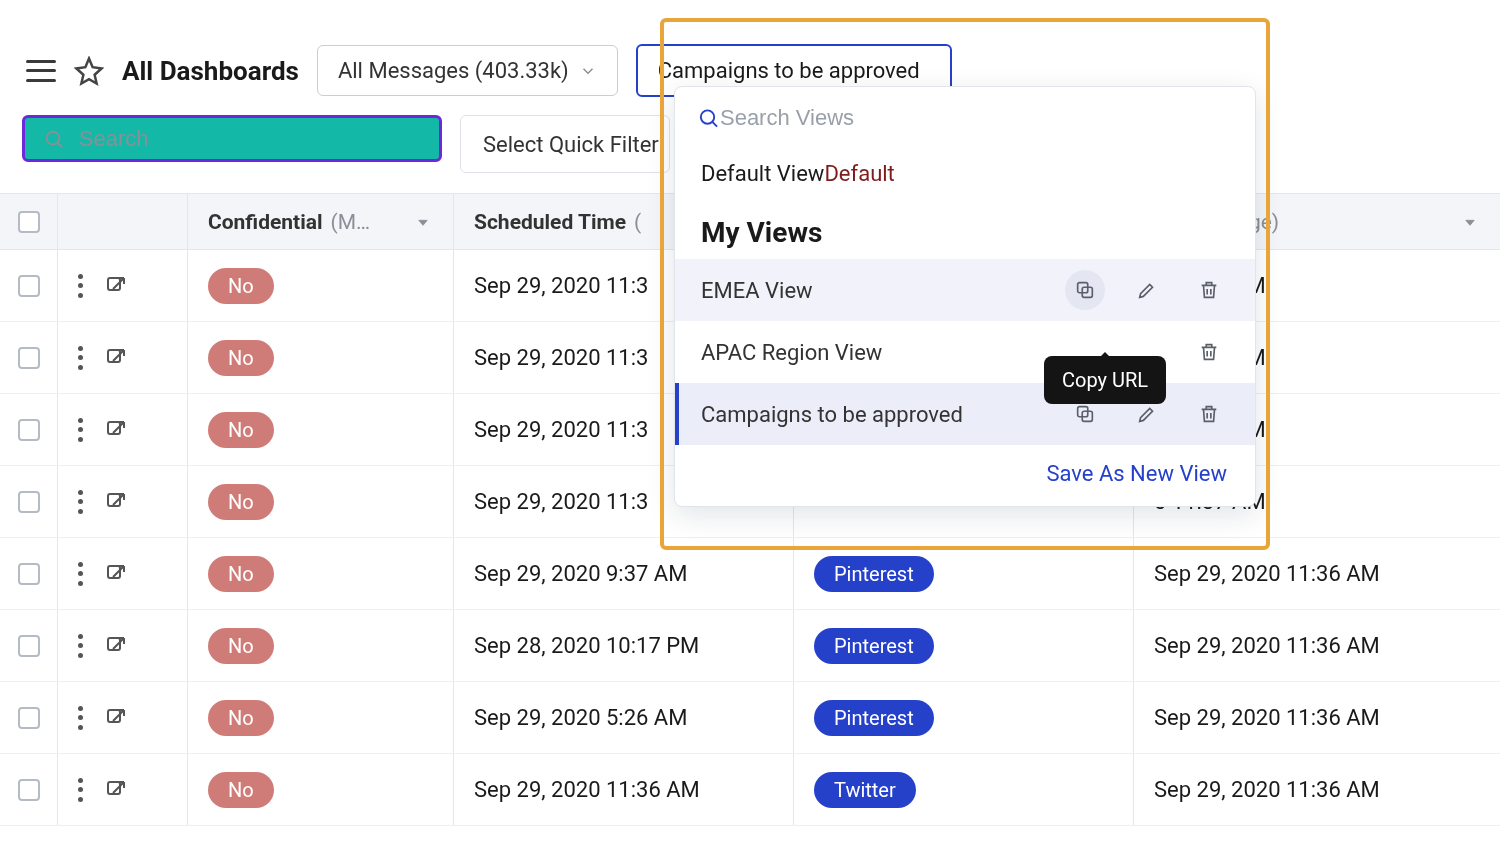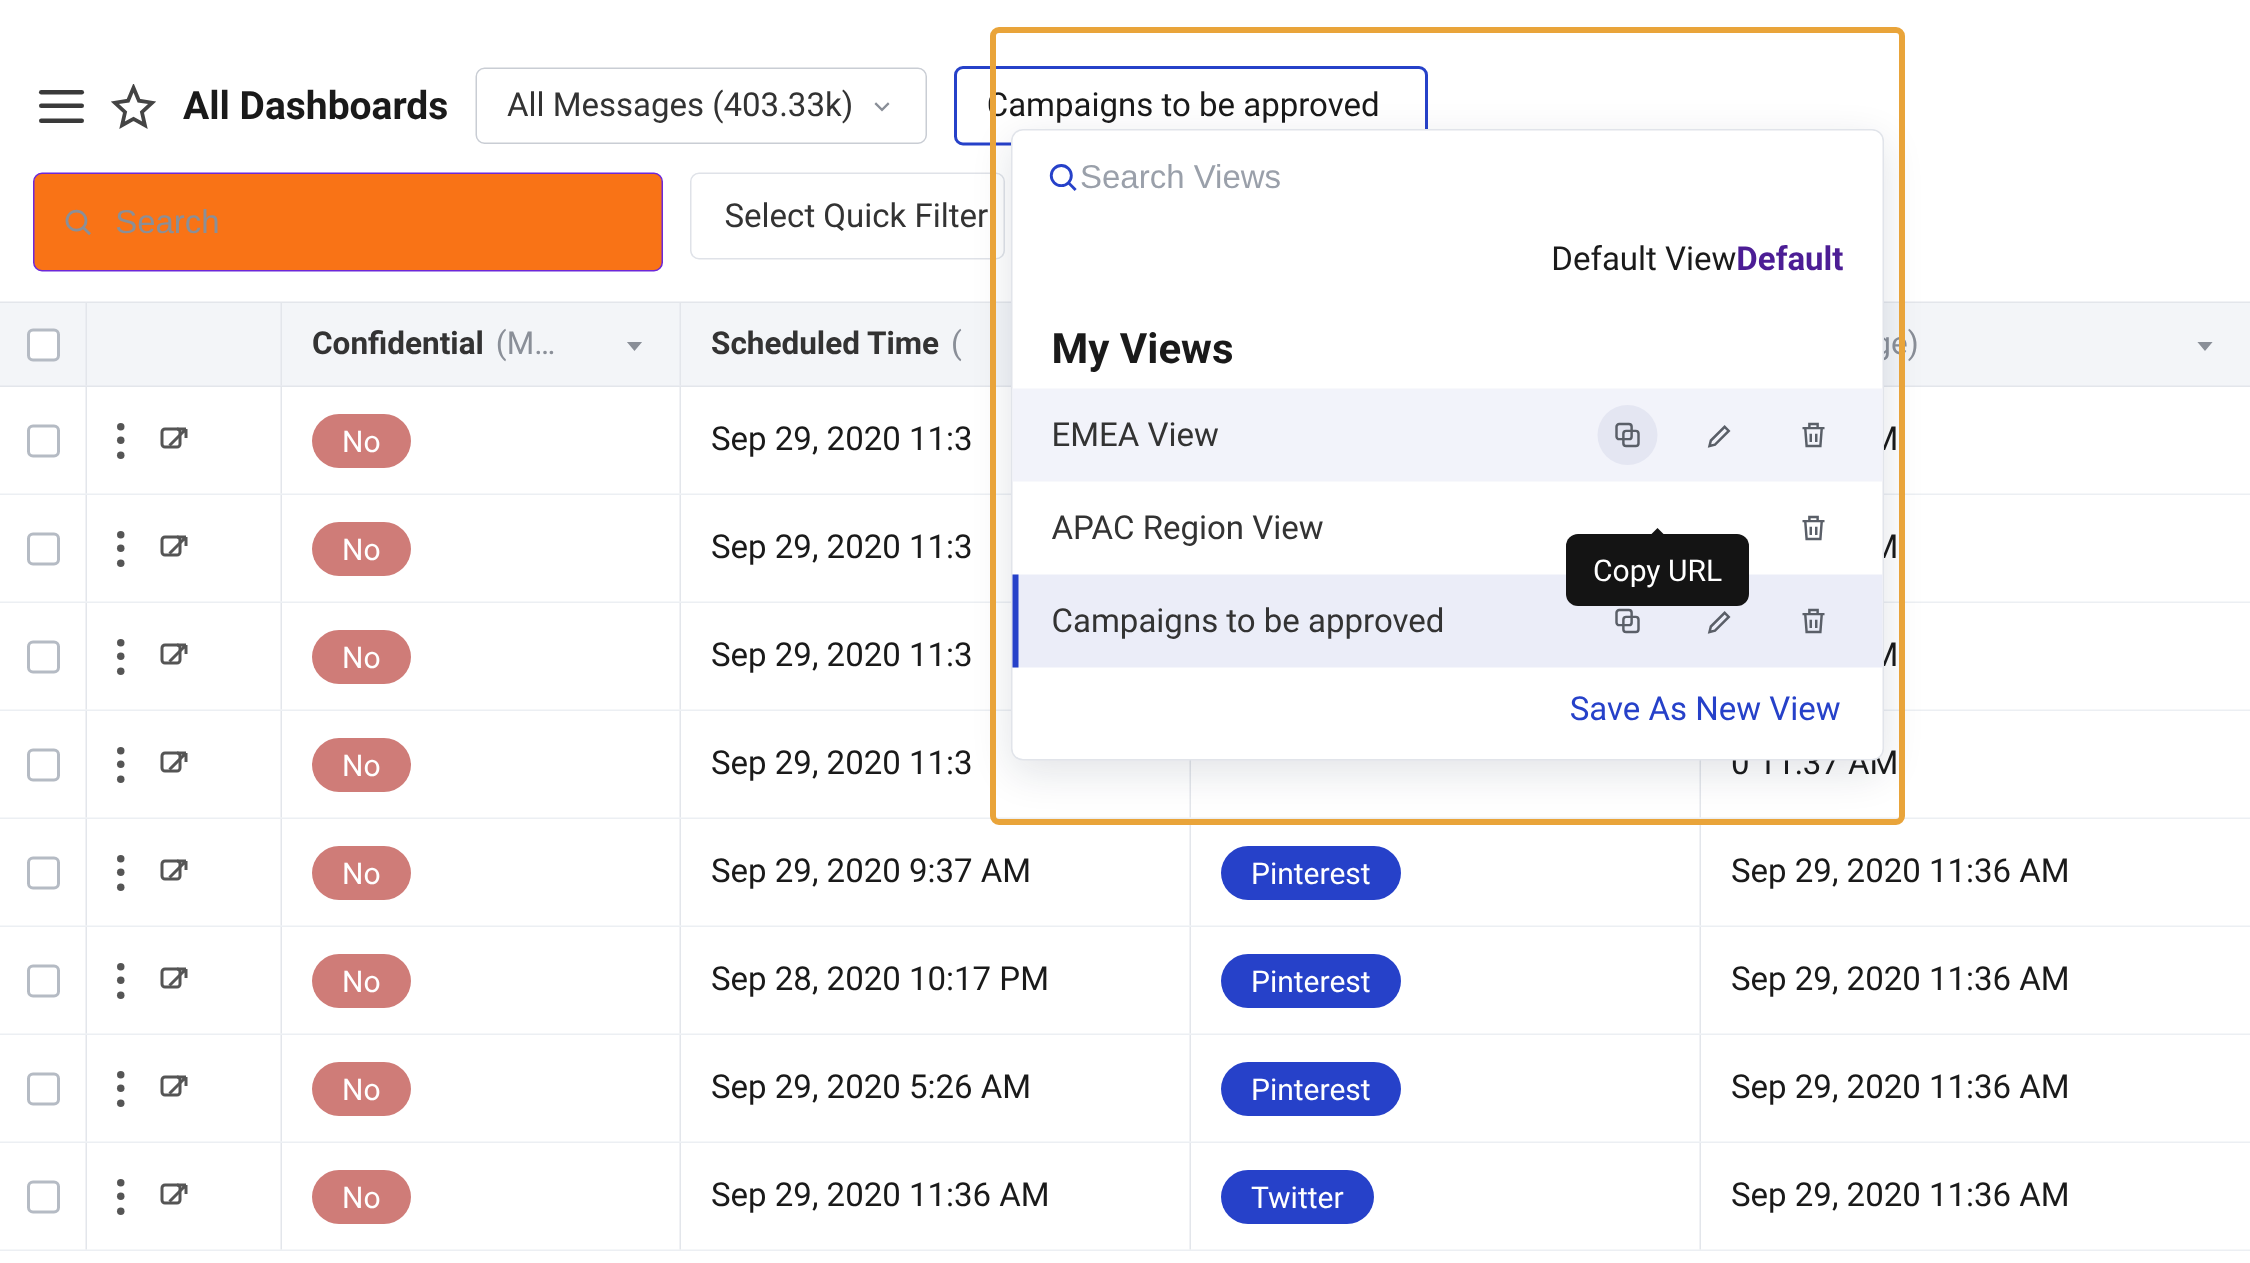--- a/index.html
+++ b/index.html
@@ -11,21 +11,21 @@
   .hamburger span { display:block; height:3px; background:#3a3a3a; border-radius:2px;}
   .star-icon svg { width:30px; height:30px; display:block; stroke:#444; fill:none; stroke-width:2;}
   .page-title { font-size: 26px; font-weight: 700; }
   .dropdown-btn { border:1px solid #c9cdd4; border-radius:6px; padding: 12px 20px; display:flex; align-items:center; gap:10px; background:#fff; cursor:pointer; font-size:22px; color:#333; }
   .dropdown-btn .chev { width:18px; height:18px; }
   .view-dropdown { border:2px solid #2641c9; border-radius:6px; padding: 12px 20px; display:flex; align-items:center; gap:10px; background:#fff; font-size:22px; color:#1a1a1a; cursor:pointer;}
   .view-dropdown .chev svg { stroke:#2641c9; }
 
   
   .filter-bar { display:flex; gap:18px; padding: 0 22px 20px 22px; }
-  .search-box { flex:0 0 420px; border:1px solid #6d28d9; background:#f97316; border-radius:6px; height:66px; display:flex; align-items:center; gap:14px; padding:0 18px; color:#777; }
+  .search-box { flex:0 0 420px; border:3px solid #6d28d9; background:#14b8a6; border-radius:6px; height:47px; display:flex; align-items:center; gap:14px; padding:0 18px; color:#777; }
   .search-box input { border:none; background:transparent; font-size:22px; color:#333; outline:none; width:100%; }
   .search-box input::placeholder { color:#8a8f98; }
   .qf-btn { border:1px solid #dfe2e8; border-radius:6px; height:58px; display:flex; align-items:center; padding:0 22px; font-size:22px; background:#fff; cursor:pointer; color:#333; overflow:hidden; white-space:nowrap; max-width:210px;}
 
   
   .table { width:100%; border-top:1px solid #e3e6eb; }
   .thead { display:flex; background:#f3f5f8; border-bottom:1px solid #e3e6eb; height:56px;}
   .th, .td { display:flex; align-items:center; border-right:1px solid #e3e6eb; padding:0 20px; overflow:hidden; white-space:nowrap;}
   .th { color:#333; font-size:21px; gap:8px;}
   .th .bold { font-weight:700; }
@@ -50,22 +50,22 @@
   .pill-pinterest { background:#2641c9; }
   .pill-twitter { background:#2641c9; }
 
   
   .highlight-box { position:absolute; top:18px; left:660px; width:610px; height:532px; border:4px solid #e9a43a; border-radius:6px; pointer-events:none; z-index:50;}
   .popover { position:absolute; top:86px; left:674px; width:582px; background:#fff; border:1px solid #e1e4ea; border-radius:8px; box-shadow:0 8px 28px rgba(20,30,60,.12); z-index:40; padding-bottom:6px;}
   .popover .search-row{ display:flex; align-items:center; padding:18px 22px 14px; }
   .popover .search-row svg{ width:24px; height:24px; stroke:#2641c9; stroke-width:2; fill:none;}
   .popover .search-row input{ border:none; font-size:22px; outline:none; width:100%; }
   .popover .search-row input::placeholder{ color:#9aa0aa; }
-  .popover .row { display:flex; align-items:center; justify-content:flex-end; padding:16px 26px; font-size:22px;}
-  .popover .row .right { color:#4c1d95;font-weight:bold; }
+  .popover .row { display:flex; align-items:center; justify-content:flex-start; padding:16px 26px; font-size:22px;}
+  .popover .row .right { color:#7f1d1d; }
   .popover .section-title { font-weight:700; padding:14px 26px 10px; font-size:28px;}
   .popover .view-row { display:flex; align-items:center; padding:0 26px; height:62px; font-size:22px; position:relative;}
   .popover .view-row.hover { background:#f2f3fa; }
   .popover .view-row.active { background:#ebedf8; }
   .popover .view-row.active::before { content:""; position:absolute; left:0; top:0; bottom:0; width:4px; background:#2641c9;}
   .popover .view-row .label { flex:1; color:#333;}
   .popover .view-row .icons { display:flex; gap:22px; align-items:center;}
   .popover .view-row .icons .ibtn { width:40px; height:40px; border-radius:50%; display:flex; align-items:center; justify-content:center; cursor:pointer;}
   .popover .view-row .icons .ibtn svg{ width:22px; height:22px; stroke:#5a5f68; stroke-width:1.8; fill:none;}
   .popover .view-row.hover .icons .ibtn:first-child { background:#e4e6f2;}

